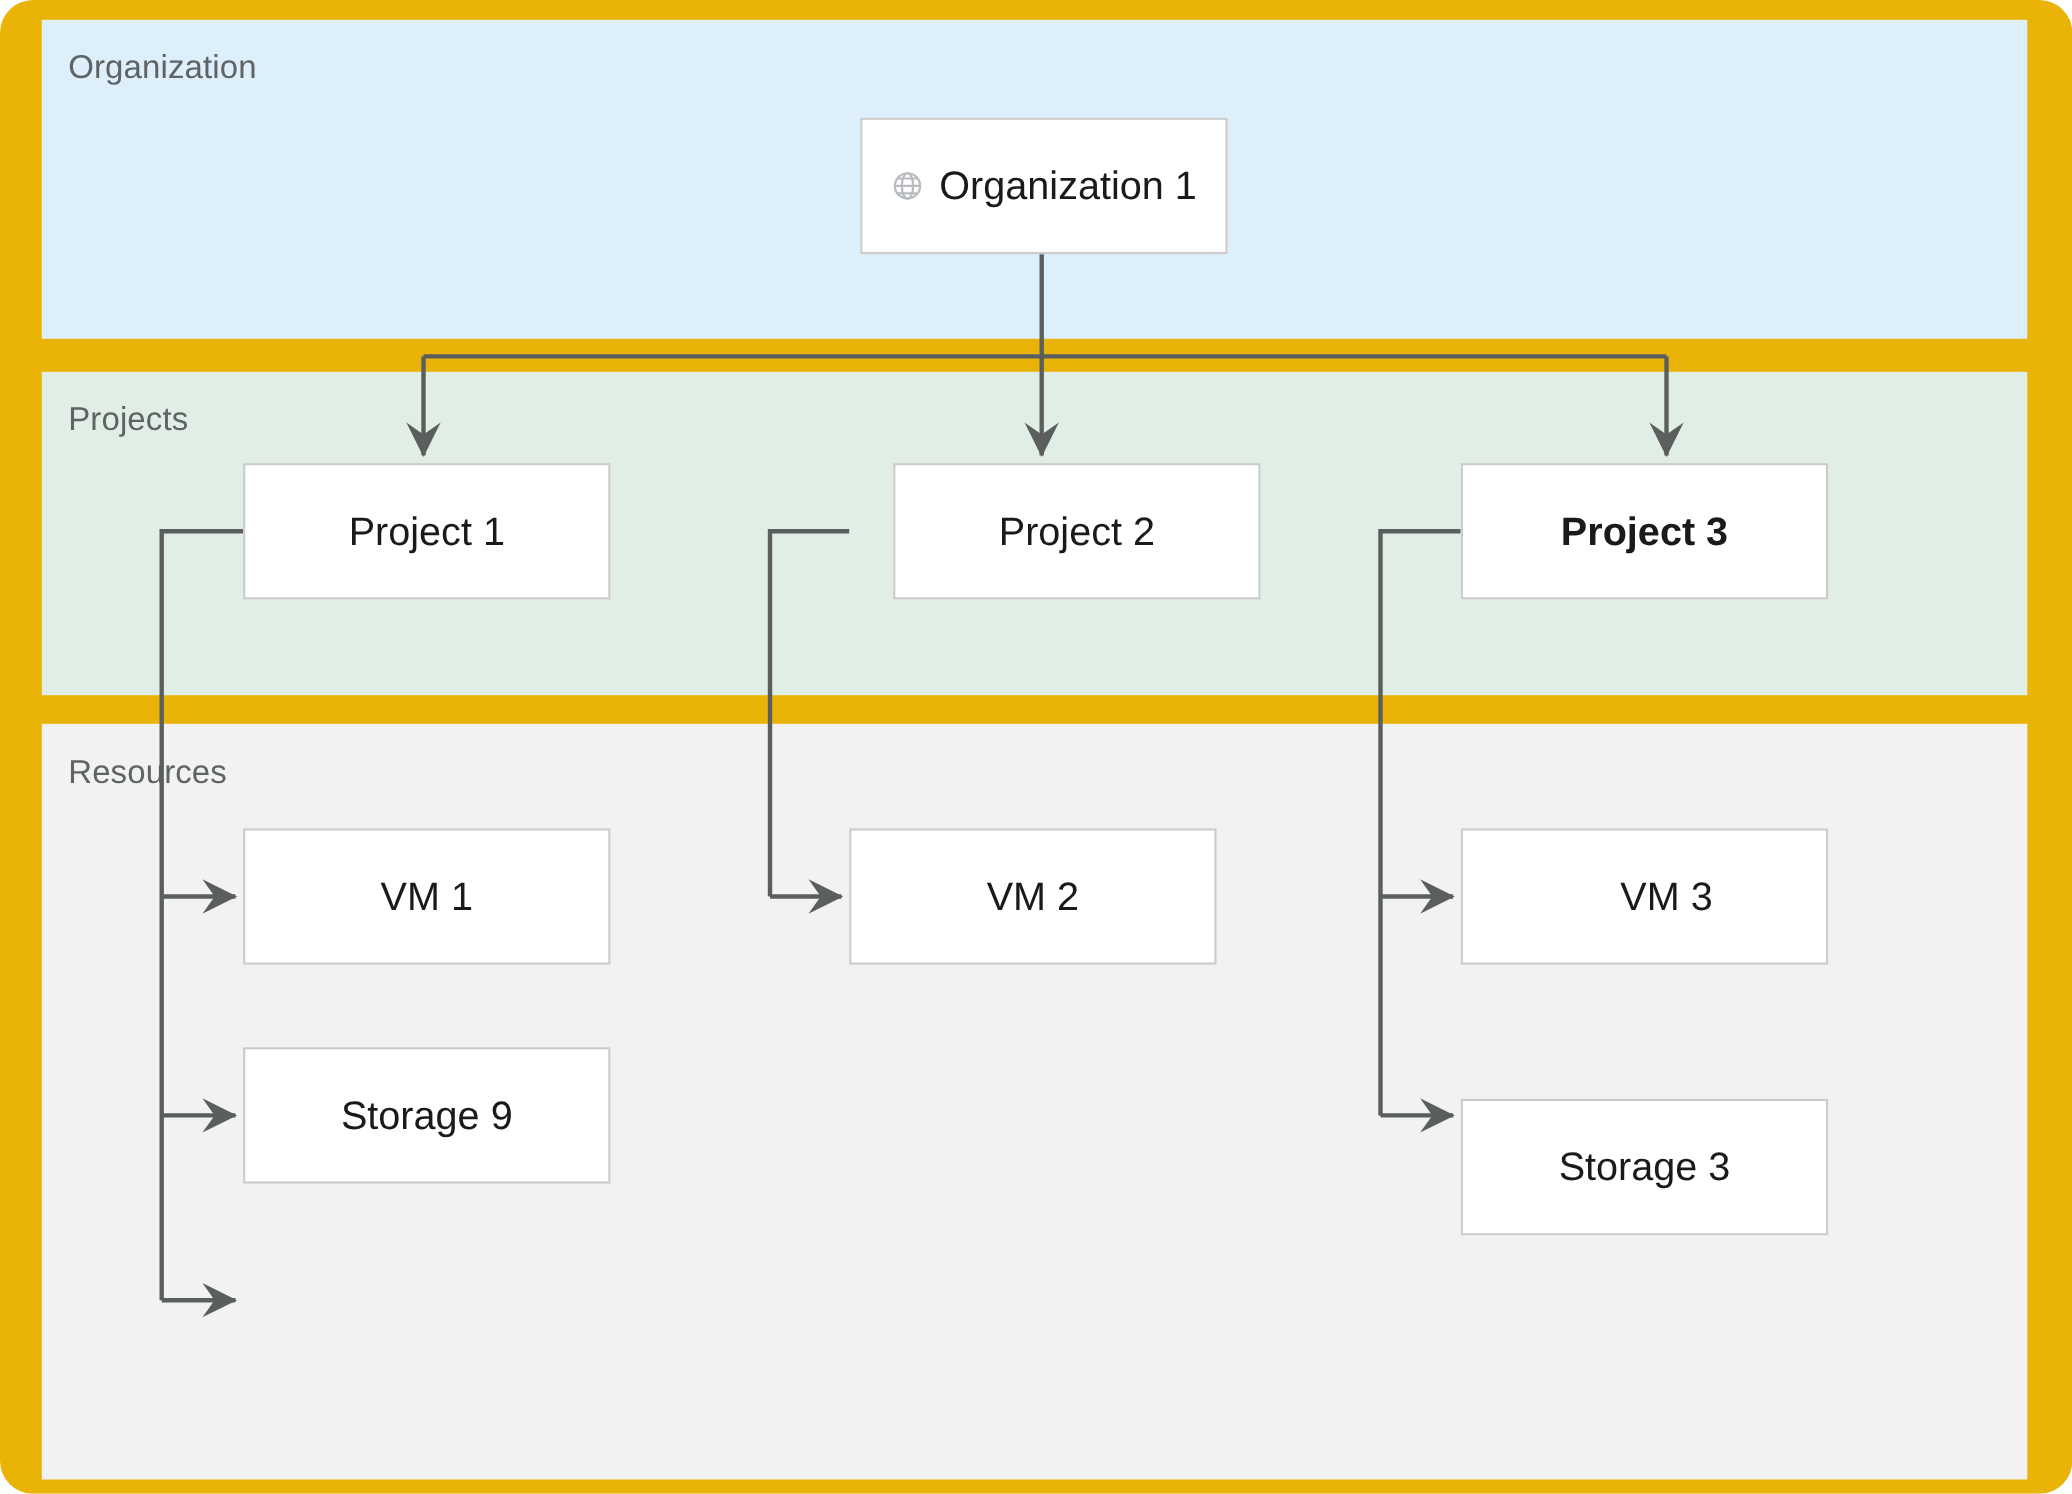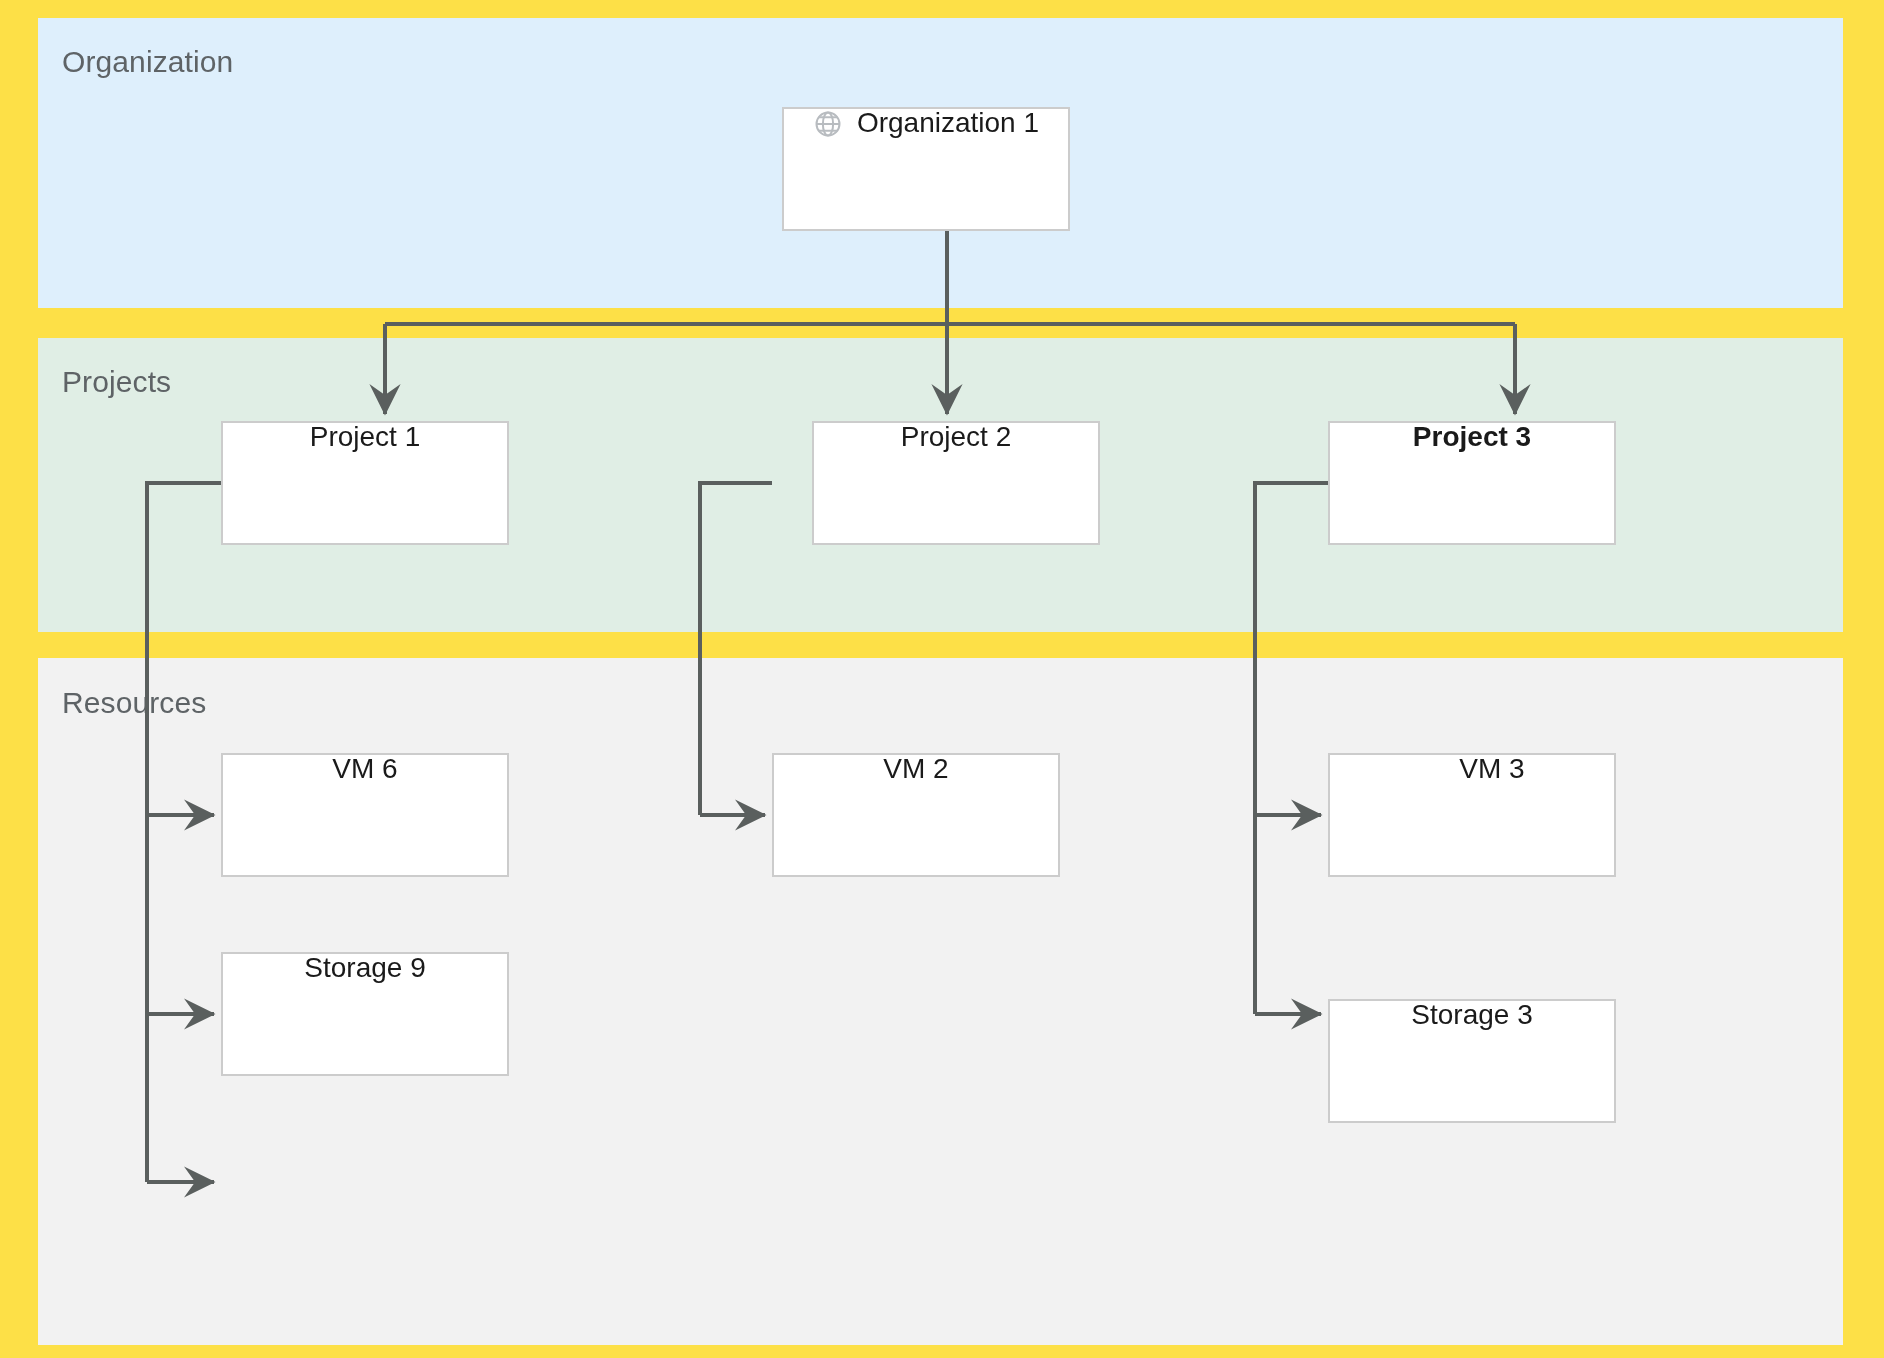--- a/index.html
+++ b/index.html
@@ -7,22 +7,23 @@
     padding: 0;
     background: #ffffff;
   }
   body {
     font-family: "Liberation Sans", sans-serif;
   }
   #canvas {
     position: relative;
     width: 1884px;
     height: 1358px;
-    background: #fde047;
+    background: #eab308;
     overflow: hidden;
+    border-radius: 30px;
   }
   .band {
     position: absolute;
     left: 38px;
     width: 1805px;
     box-sizing: border-box;
   }
   .band-label {
     position: absolute;
     font-size: 30px;
@@ -33,29 +34,29 @@
   #band-org   { top: 18px;  height: 290px; background: #deeffc; }
   #band-proj  { top: 338px; height: 294px; background: #e0eee5; }
   #band-res   { top: 658px; height: 687px; background: #f2f2f2; }
 
   #label-org  { left: 62px; top: 45px; }
   #label-proj { left: 62px; top: 365px; }
   #label-res  { left: 62px; top: 686px; }
 
   .node {
     position: absolute;
-    width: 288px;
+    width: 334px;
     height: 124px;
     box-sizing: border-box;
     background: #ffffff;
     border: 2px solid #cccccc;
     display: flex;
-    align-items: flex-start;
+    align-items: center;
     justify-content: center;
-    font-size: 28px;
+    font-size: 36px;
     color: #1a1a1a;
     z-index: 5;
   }
   .node .node-label {
     line-height: 1;
   }
   .node.with-icon {
     justify-content: center;
     gap: 14px;
   }
@@ -148,21 +149,21 @@
     <span class="node-label">Project 1</span>
   </div>
   <div class="node" id="node-project2">
     <span class="node-label">Project 2</span>
   </div>
   <div class="node" id="node-project3">
     <span class="node-label">Project 3</span>
   </div>
 
   <div class="node" id="node-vm1">
-    <span class="node-label">VM 6</span>
+    <span class="node-label">VM 1</span>
   </div>
   <div class="node" id="node-vm2">
     <span class="node-label">VM 2</span>
   </div>
   <div class="node" id="node-vm3">
     <span class="node-label">VM 3</span>
   </div>
 
   <div class="node" id="node-storage1">
     <span class="node-label">Storage 9</span>

